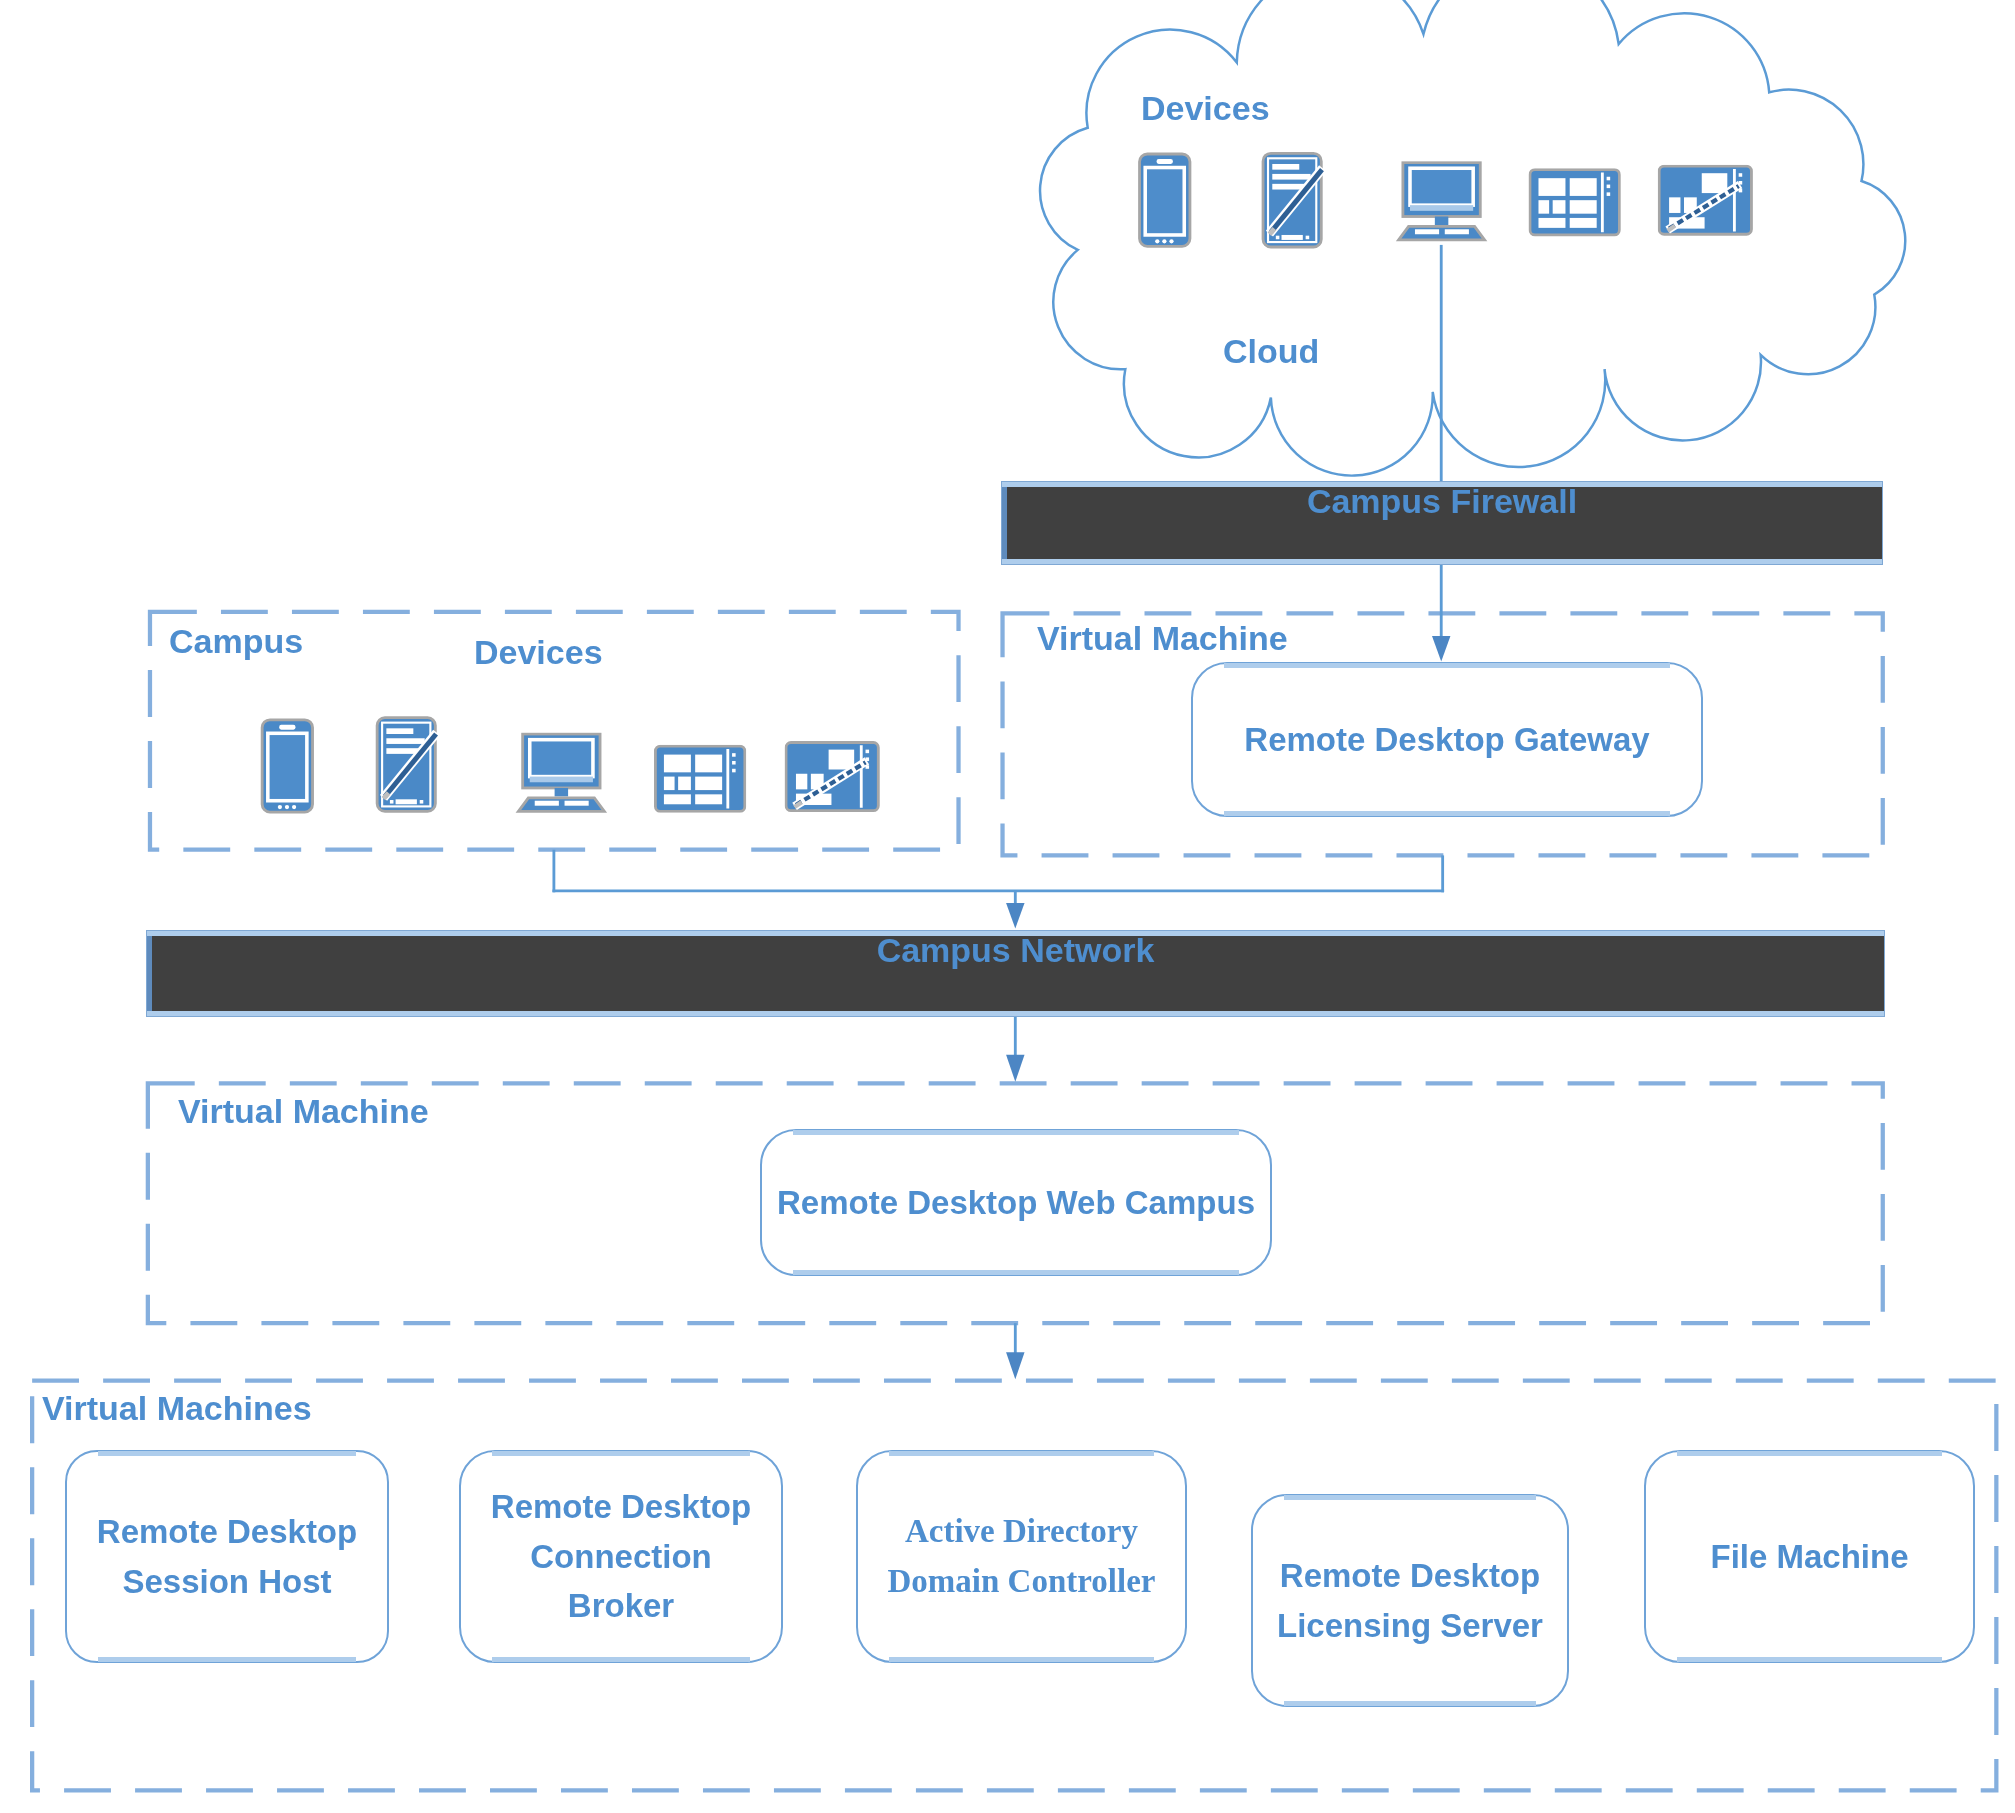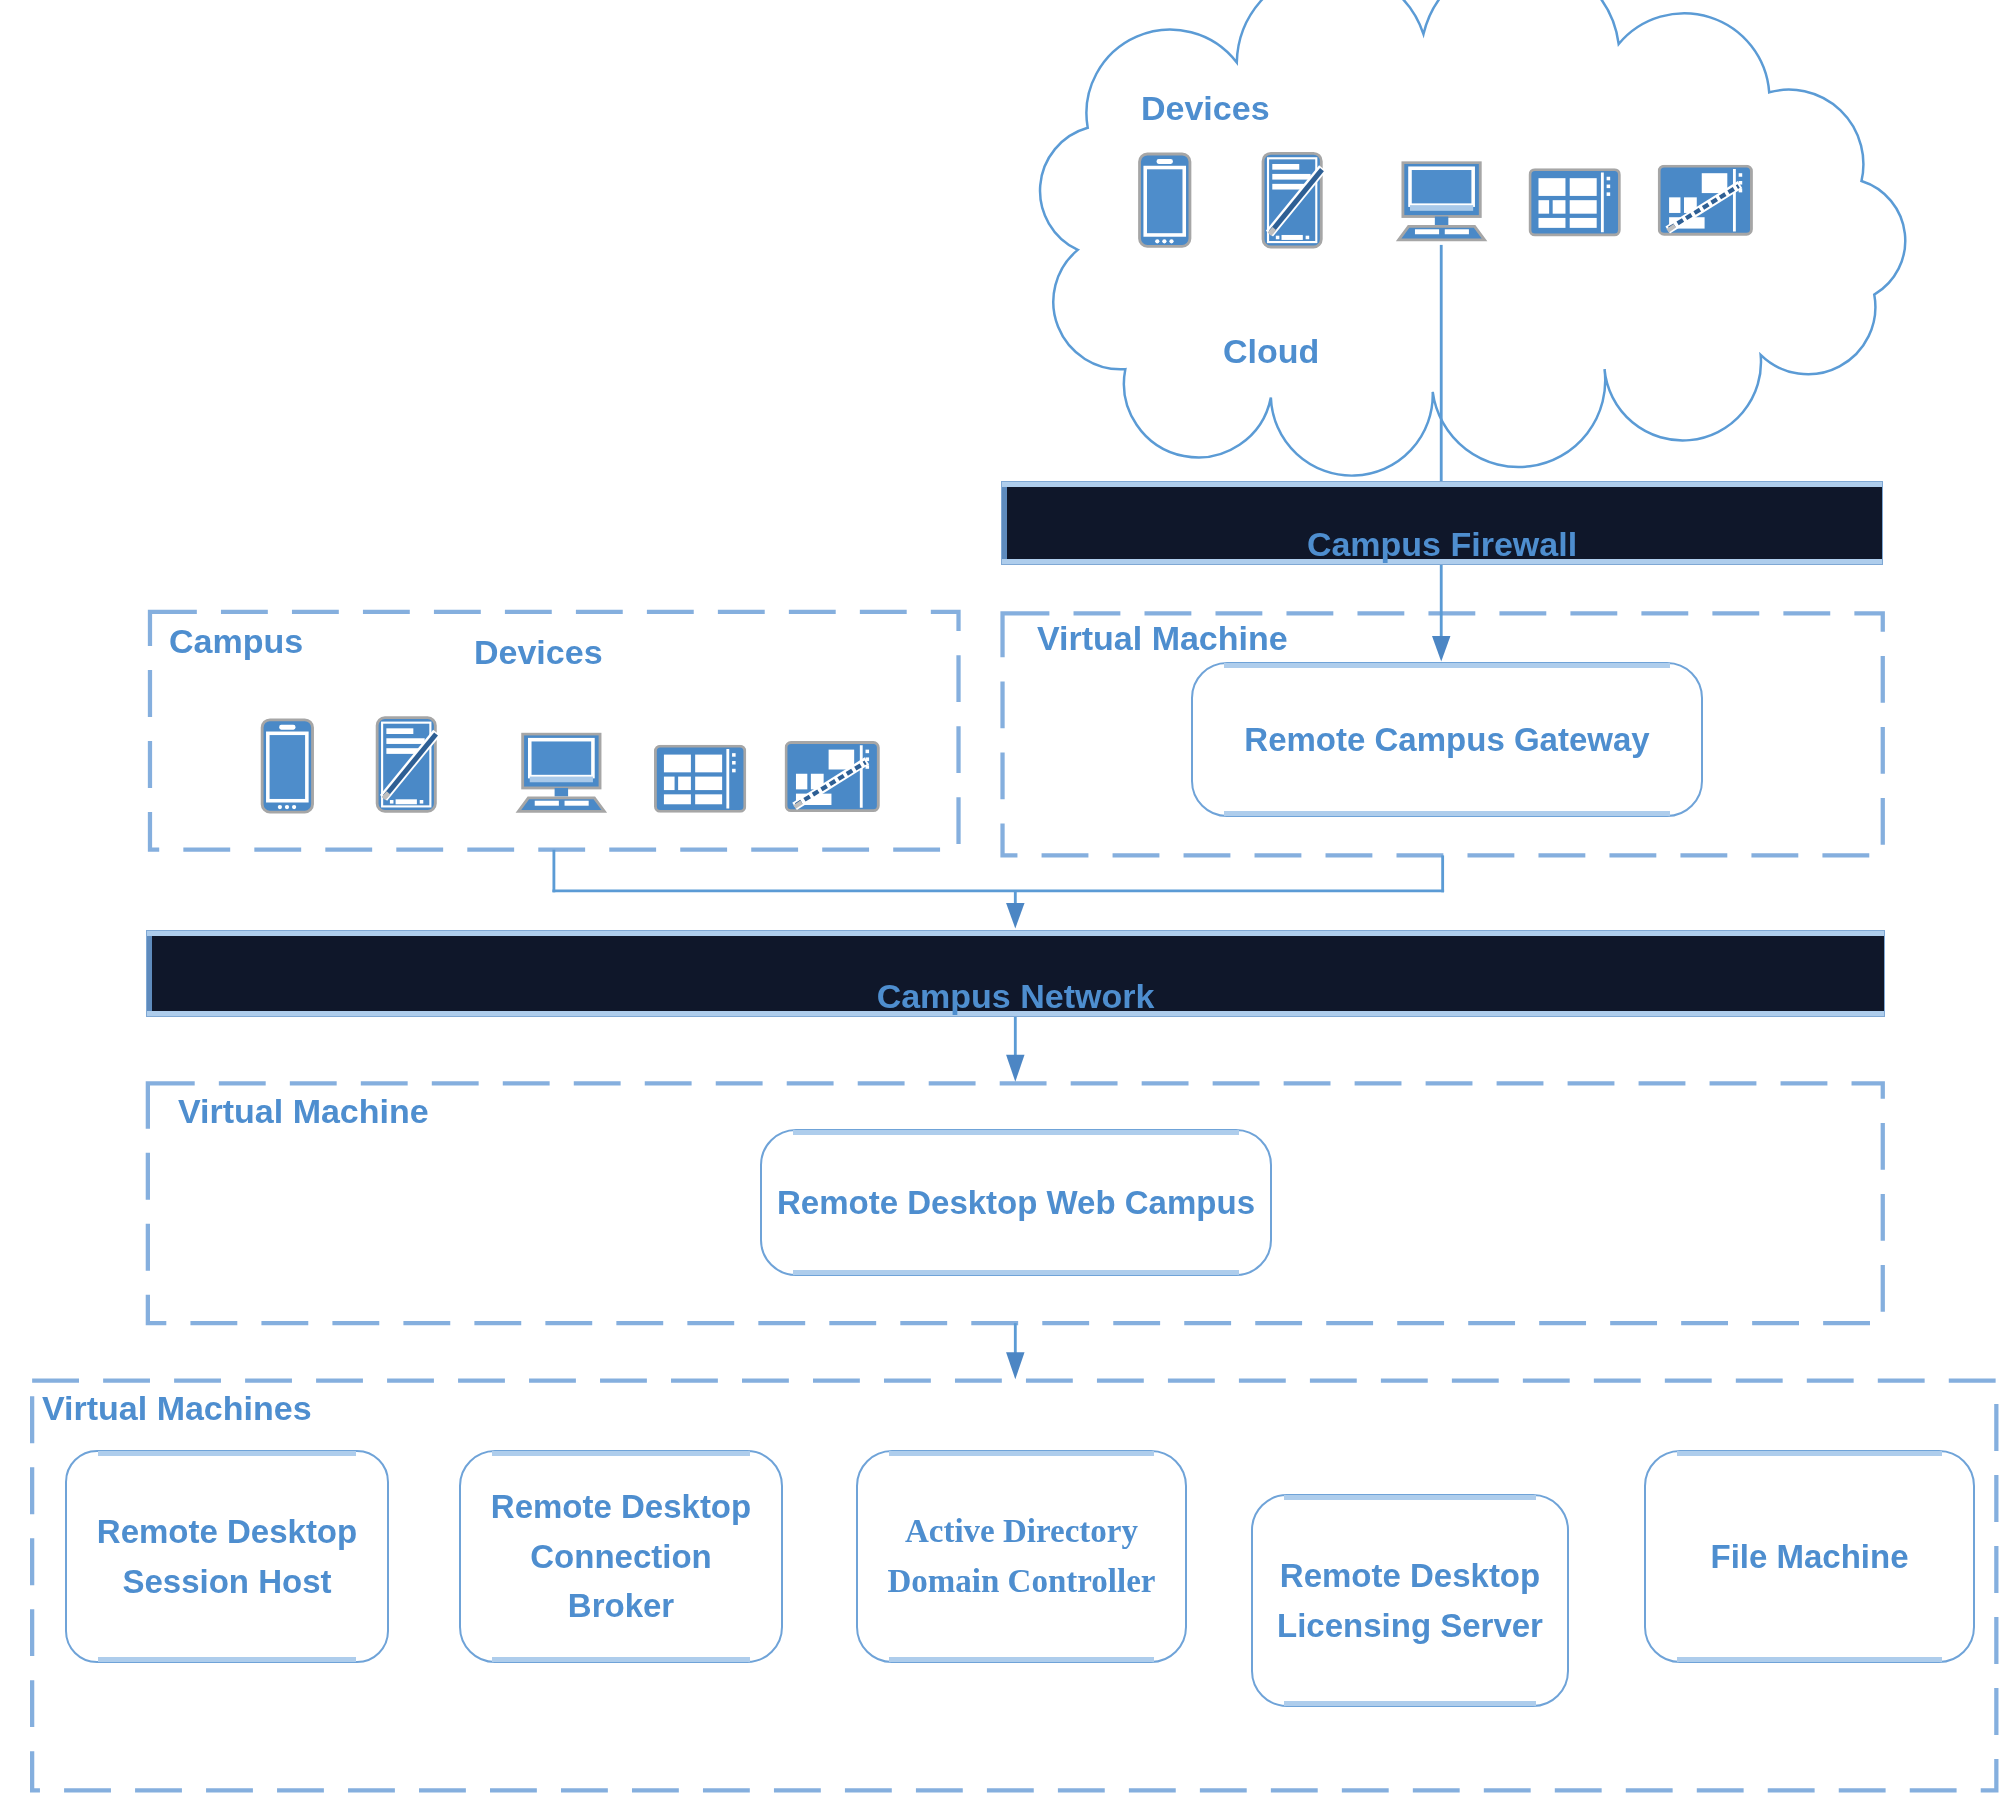--- a/index.html
+++ b/index.html
@@ -1,22 +1,22 @@
 <!DOCTYPE html>
 <html style="font-size:11.4px"><head>
 <meta charset="utf-8">
 <style>
   html,body{margin:0;padding:0;background:#ffffff;}
   #stage{position:relative;width:2015px;height:1813px;background:#ffffff;overflow:hidden;
          font-family:"Liberation Sans", sans-serif;padding-left:8px;}
   #wires{position:absolute;left:0;top:0;width:2015px;height:1813px;}
   .lbl{position:absolute;color:#4E8ECF;font-weight:bold;font-size:34px;white-space:nowrap;}
-  .rectbox{position:absolute;background:#0f172a;border:1.4px solid #7FA8D4;
+  .rectbox{position:absolute;background:#404040;border:1.4px solid #7FA8D4;
            box-shadow:inset 0 5px 0 #AECDEC, inset 0 -5px 0 #AECDEC, inset 5px 0 0 #5E8BBD;
-           display:flex;align-items:flex-end;justify-content:center;}
+           display:flex;align-items:flex-start;justify-content:center;}
   .rectbox .txt{color:#4E8ECF;font-weight:bold;font-size:34px;}
   .node{position:absolute;background:#ffffff;border:2.1px solid #6FA3D8;border-radius:36px;
         display:flex;align-items:center;justify-content:center;text-align:center;}
   .node::before,.node::after{content:"";position:absolute;left:31px;right:31px;height:5px;background:#AECDEC;}
   .node::before{top:-0.7px;}
   .node::after{bottom:-0.7px;}
   .node .txt{color:#4E8ECF;font-weight:bold;font-size:33px;line-height:1.5;padding:0 14px;}
 </style>
 </head>
 <body>
@@ -141,21 +141,21 @@
 
   <div class="lbl" style="left:1141px;top:89px;">Devices</div>
   <div class="lbl" style="left:1223px;top:332px;">Cloud</div>
 
   <div class="rectbox" style="left:1001px;top:481px;width:880px;height:82px;">
     <span class="txt">Campus Firewall</span>
   </div>
 
   <div class="lbl" style="left:1037px;top:619px;">Virtual Machine</div>
   <div class="node" style="left:1191px;top:662px;width:508px;height:151px;">
-    <span class="txt">Remote Campus Gateway</span>
+    <span class="txt">Remote Desktop Gateway</span>
   </div>
 
   <div class="lbl" style="left:169px;top:622px;">Campus</div>
   <div class="lbl" style="left:474px;top:633px;">Devices</div>
 
   <div class="rectbox" style="left:146px;top:930px;width:1737px;height:85px;">
     <span class="txt">Campus Network</span>
   </div>
 
   <div class="lbl" style="left:178px;top:1092px;">Virtual Machine</div>

